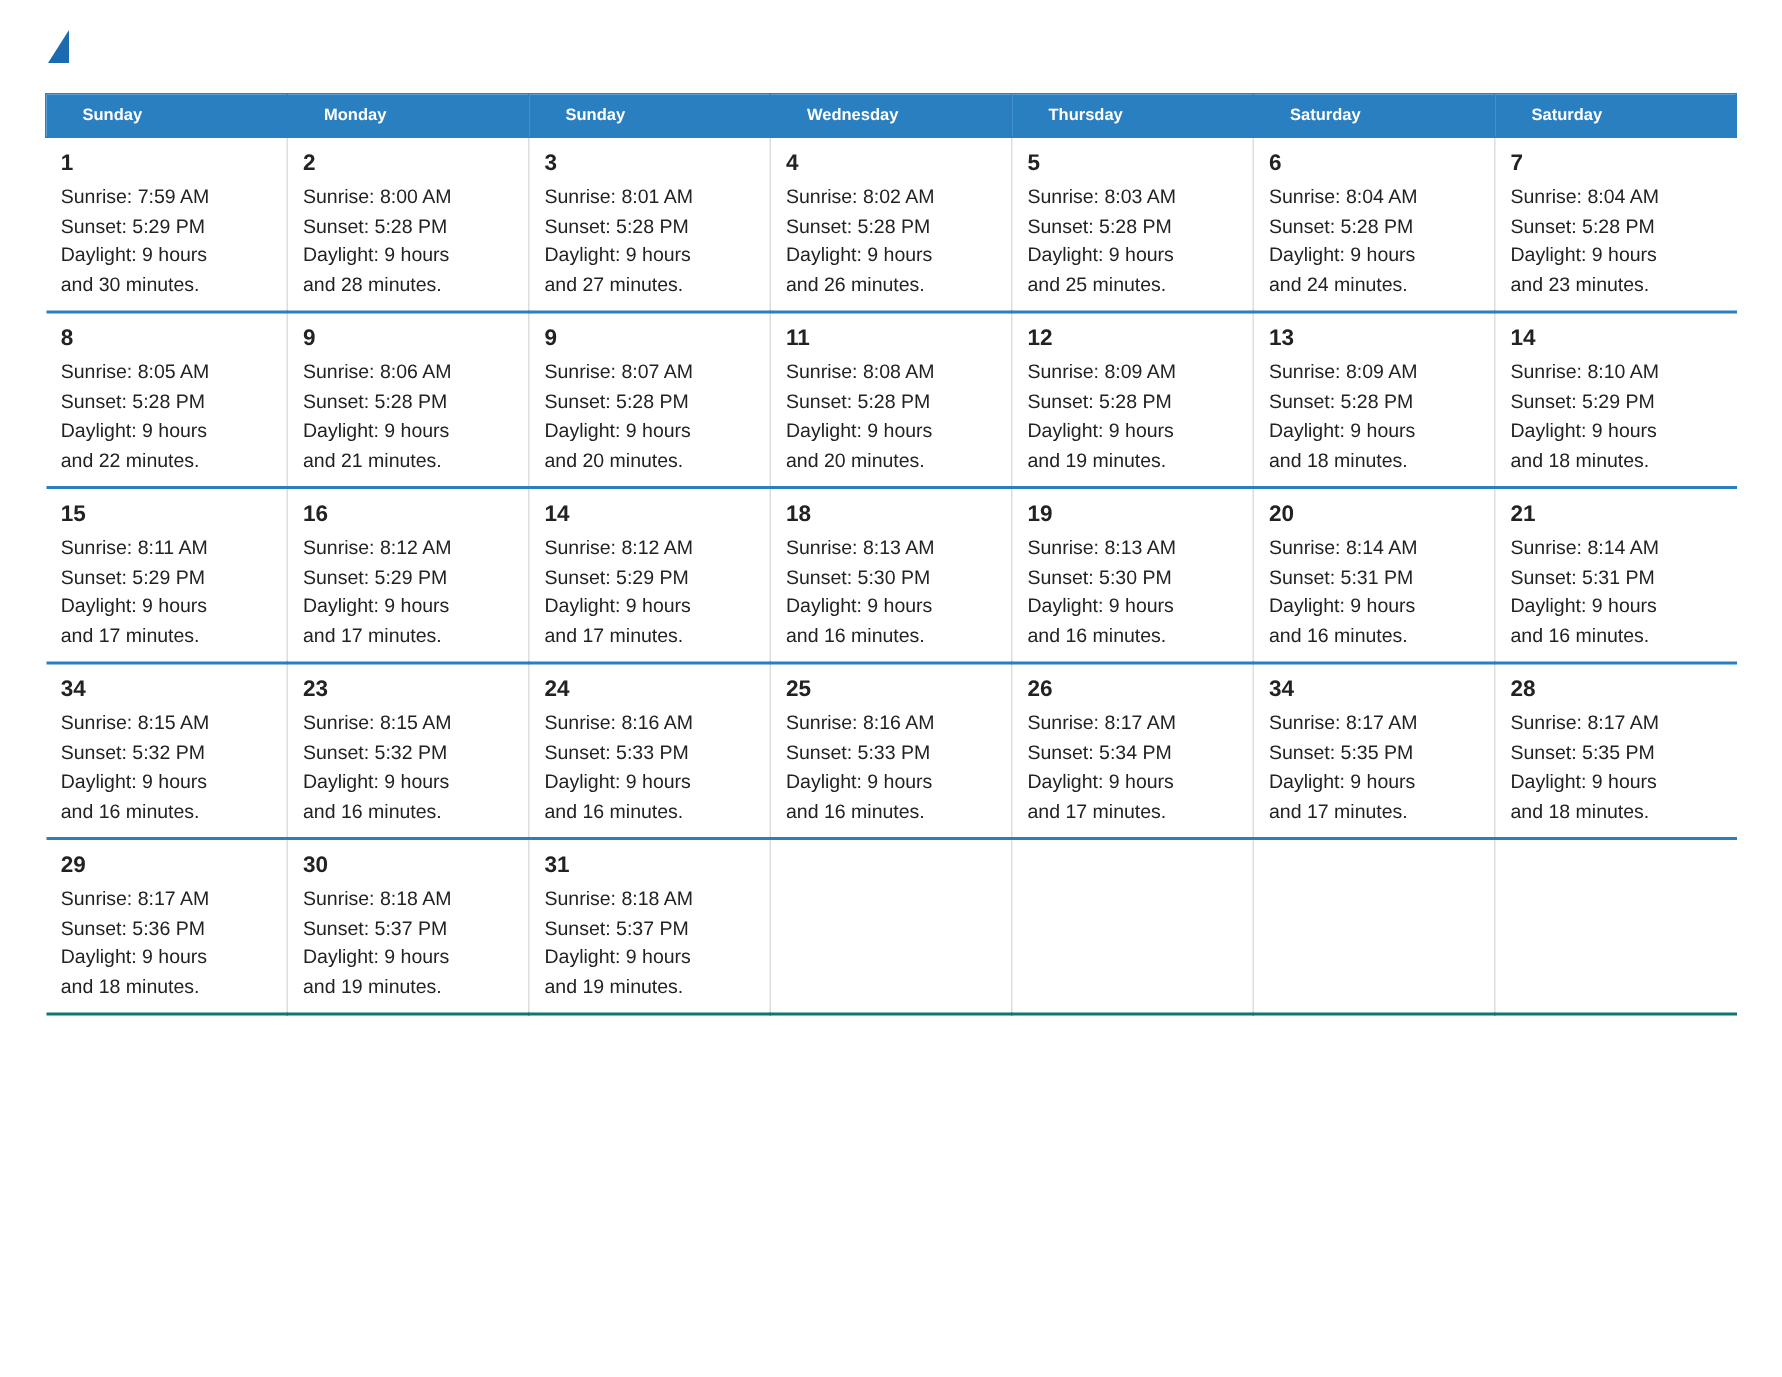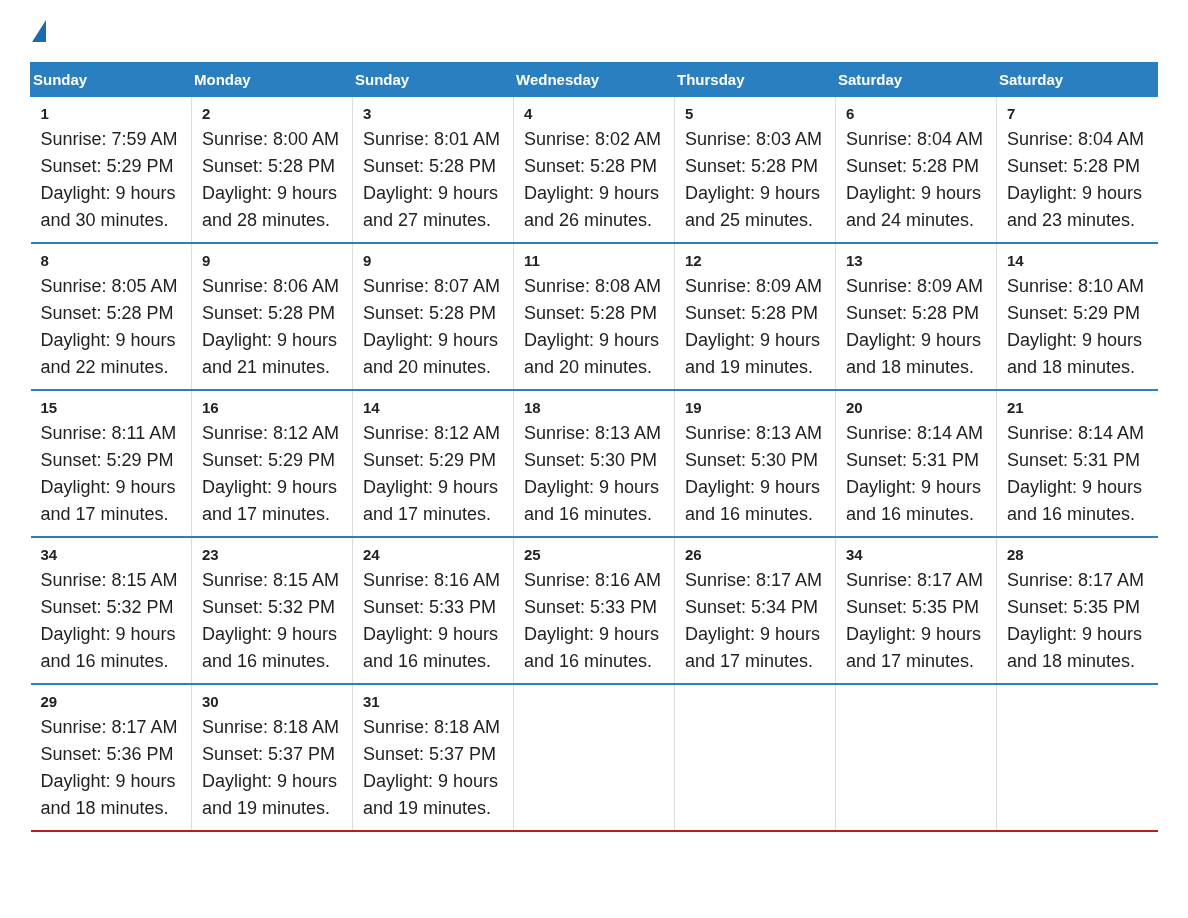--- a/index.html
+++ b/index.html
@@ -58,23 +58,23 @@
     }
     table {
       width: 100%;
       border-collapse: collapse;
     }
     thead tr {
       background-color: #2a7fc1;
     }
     thead th {
       color: #fff;
-      font-size: 15px;
-      font-weight: bold;
-      padding: 8px 2px;
+      font-size: 11px;
+      font-weight: bold;
+      padding: 8px 24px;
       text-align: left;
       border: 1px solid #2a7fc1;
     }
     tbody tr {
       border-bottom: 2px solid #2a7fc1;
     }
     tbody td {
       vertical-align: top;
       padding: 8px 10px;
       font-size: 13px;
@@ -85,29 +85,29 @@
     }
     tbody td:last-child {
       border-right: none;
     }
     .day-num {
       font-size: 15px;
       font-weight: bold;
       margin-bottom: 4px;
     }
     .day-info {
-      font-size: 18px;
+      font-size: 13px;
       line-height: 1.5;
       color: #222;
     }
     .empty-cell {
       background: #fff;
     }
     tbody tr:last-child {
-      border-bottom: 2px solid #b91c1c;
+      border-bottom: 2px solid #0f766e;
     }
   </style>
 </head>
 <body>
 
 <div class="header">
   <div class="logo">
     <div class="logo-top">
       <span class="logo-general"></span>
       <div class="logo-triangle"></div>

